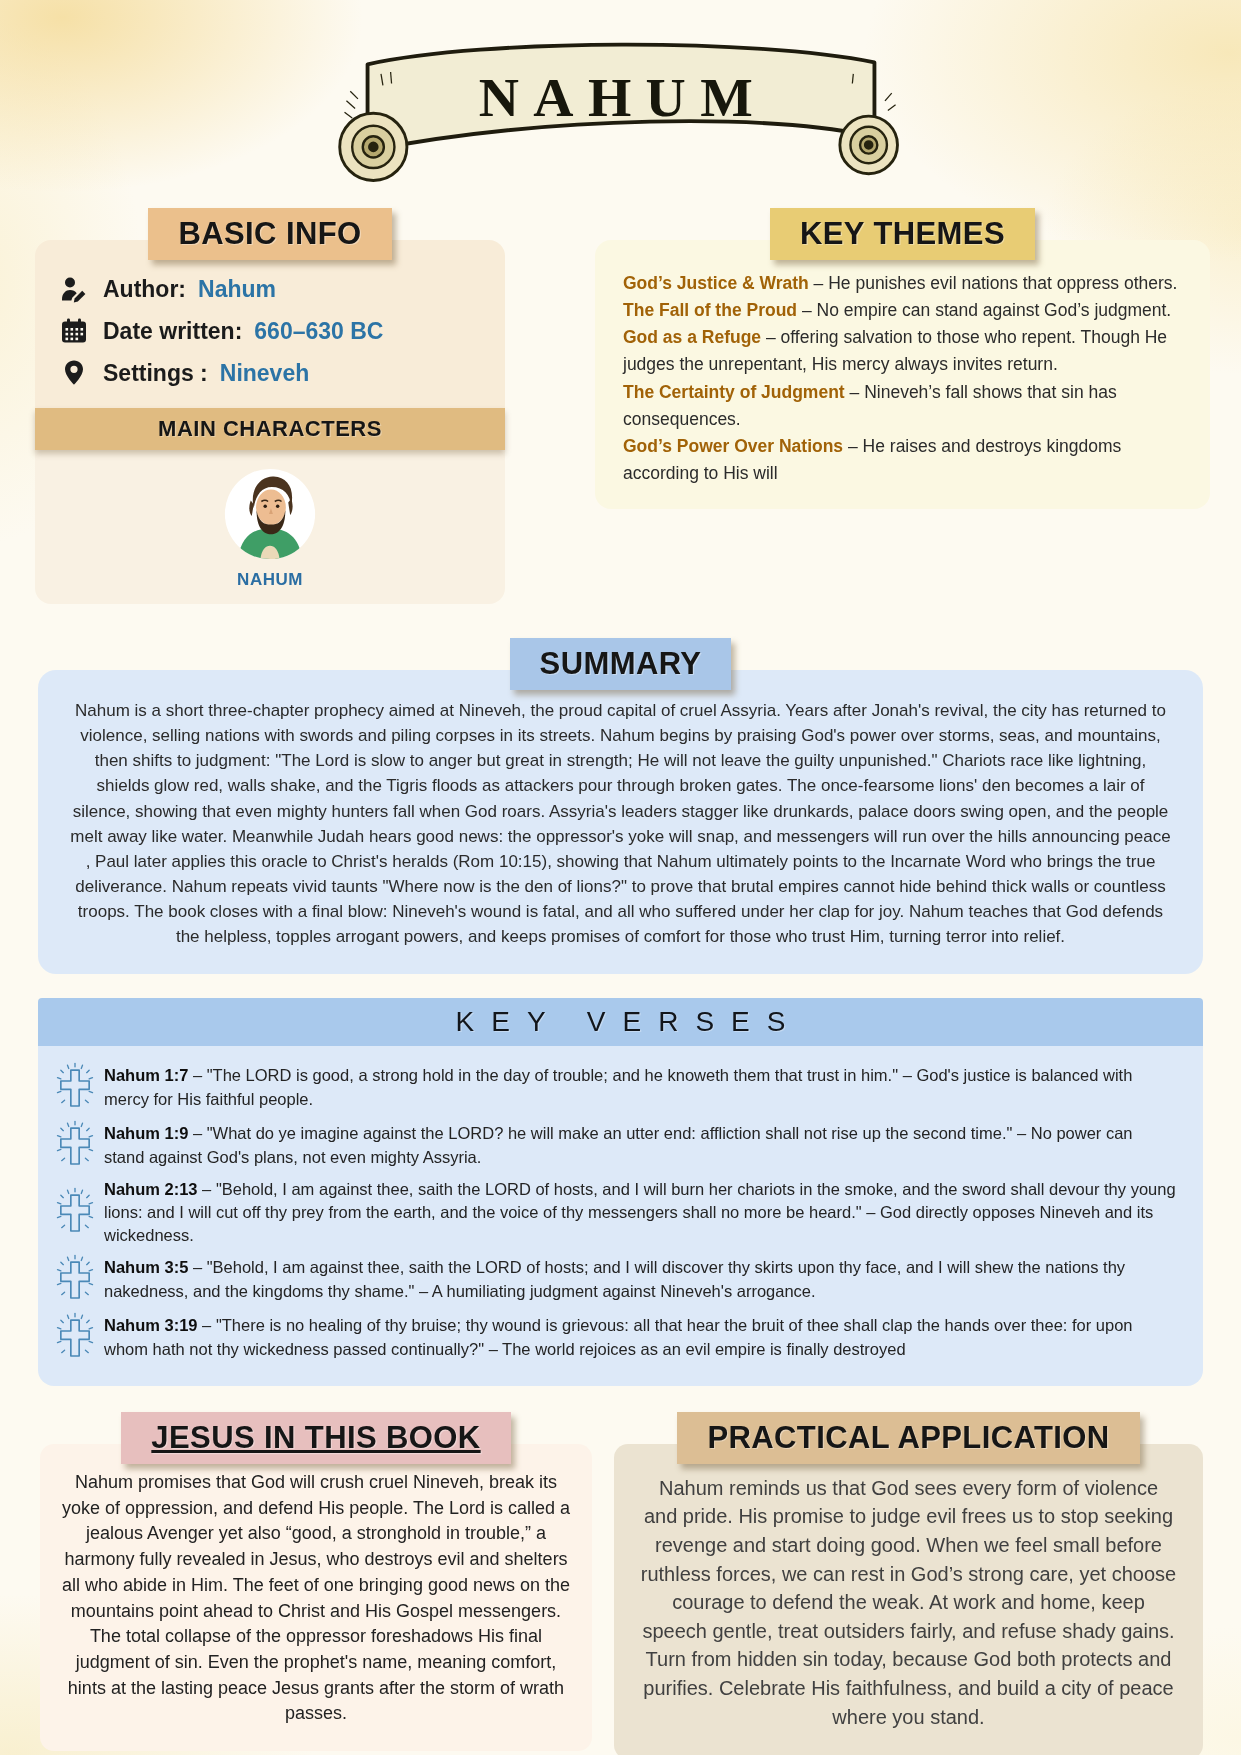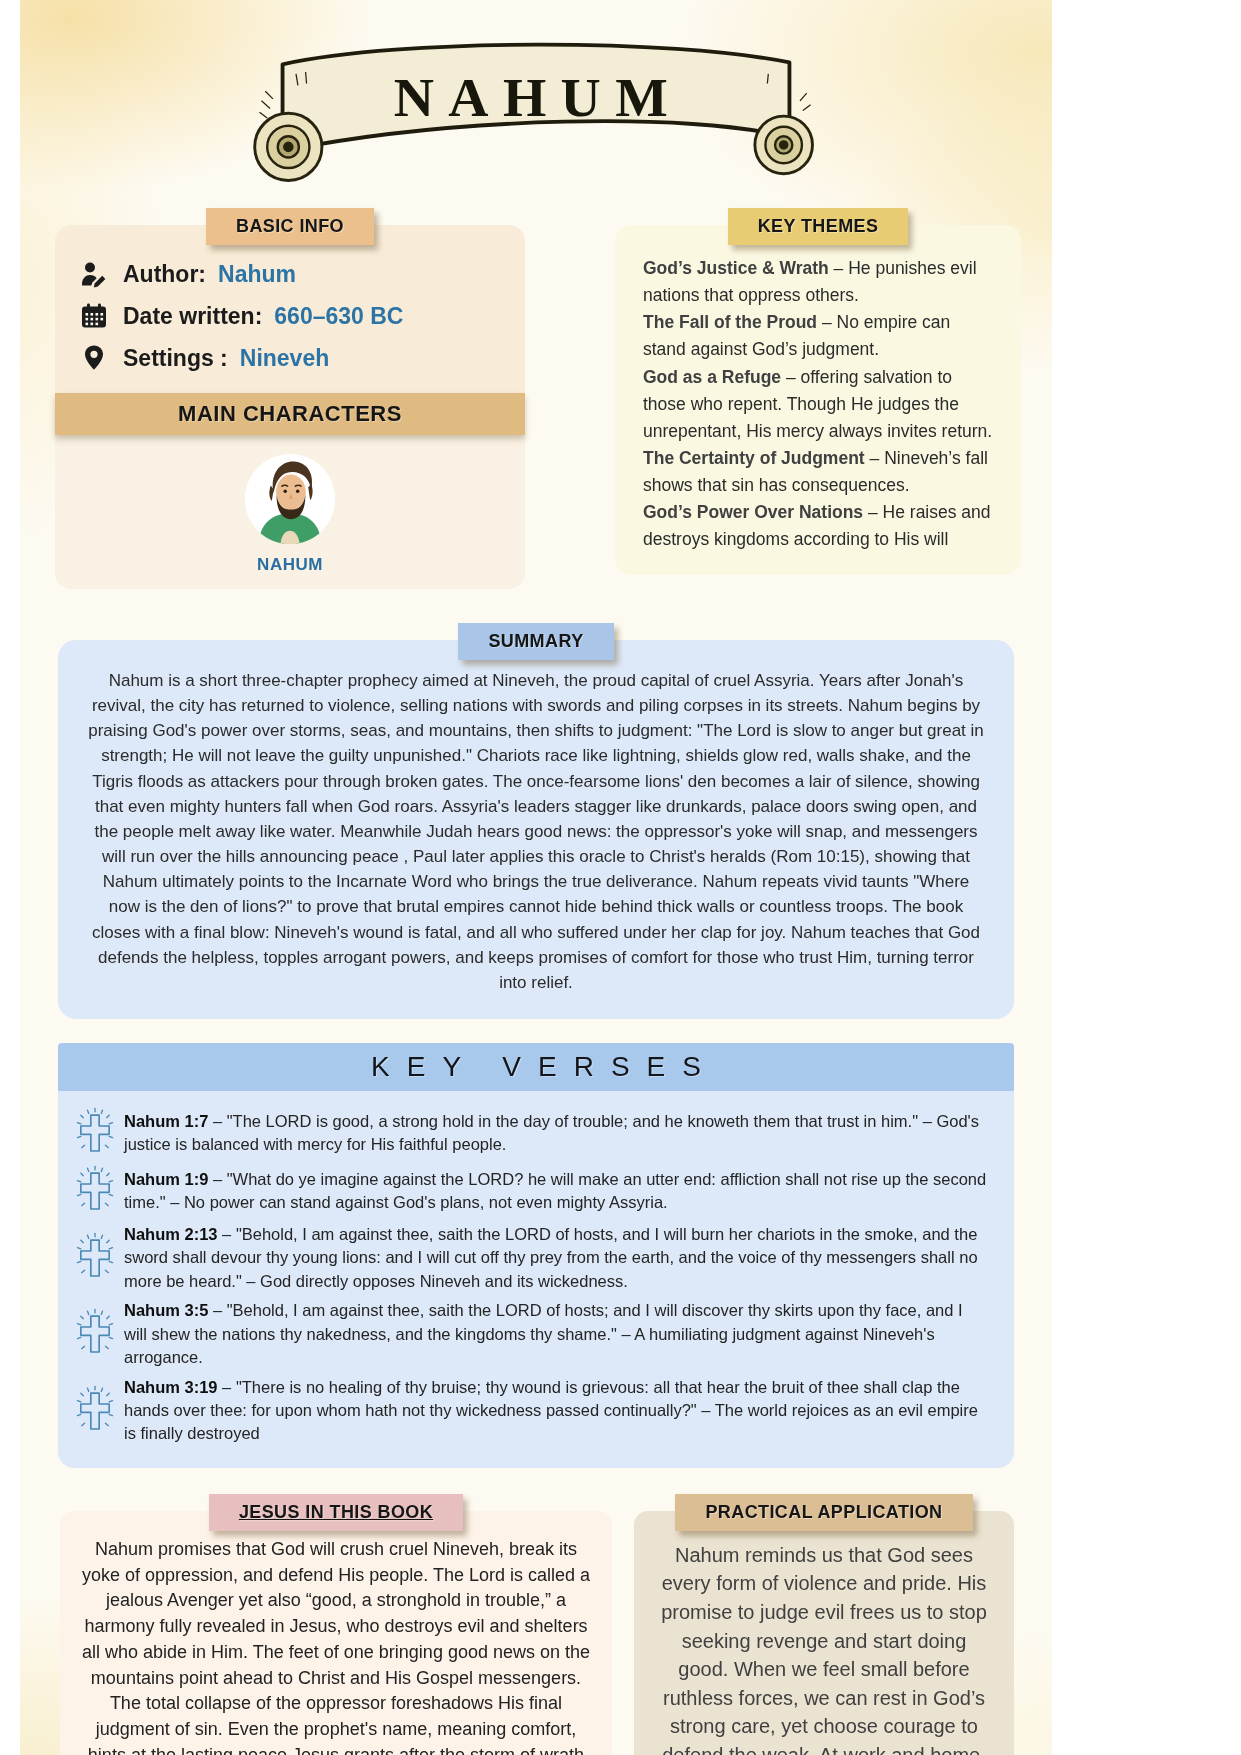--- a/index.html
+++ b/index.html
@@ -2,41 +2,40 @@
 <html><head>
 <meta charset="utf-8">
 <style>
   * { margin:0; padding:0; box-sizing:border-box; }
   body {
     width:1241px; height:1755px;
     font-family:"Liberation Sans","DejaVu Sans",sans-serif;
     color:#1e1e1e;
   }
   .page {
-    position:relative; width:1032px; height:1755px; overflow:hidden;
+    position:relative; width:1241px; height:1755px; overflow:hidden;
     background-color:#fdfaf1;
     background-image:
       radial-gradient(ellipse 430px 250px at 5% 1%,  rgba(240,203,106,.55), transparent 70%),
       radial-gradient(ellipse 520px 300px at 99% 3%, rgba(242,214,130,.50), transparent 70%),
       radial-gradient(ellipse 300px 210px at 101% 13%, rgba(246,226,160,.38), transparent 70%),
       radial-gradient(ellipse 240px 380px at -2% 16%, rgba(247,231,178,.40), transparent 70%),
       radial-gradient(ellipse 430px 230px at 1% 100%, rgba(243,227,167,.45), transparent 70%),
       radial-gradient(ellipse 300px 160px at 100% 99%, rgba(250,242,205,.35), transparent 70%);
-    margin-left: 20px;
   }
   .banner-wrap { text-align:center; padding-top:24px; height:194px; }
   .banner-wrap svg { width:620px; height:168px; }
   .banner-title-text {
     font-family:"Liberation Serif","DejaVu Serif",serif;
     font-weight:bold; letter-spacing:15px;
   }
 
   .hdr-center { text-align:center; position:relative; z-index:2; margin-bottom:-20px; }
   .sec-header {
-    display:inline-block; padding:8px 30px; font-weight:bold; font-size:18px;
+    display:inline-block; padding:8px 30px; font-weight:bold; font-size:31px;
     letter-spacing:.4px; color:#161616;
     box-shadow:4px 5px 6px rgba(104,79,43,.40);
     text-shadow:1.2px 1.2px 0 rgba(255,255,255,.35);
   }
   .hdr-tan  { background:#ebc08c; }
   .hdr-gold { background:#e8cc74; }
   .hdr-blue { background:#a9c6e8; }
   .hdr-pink { background:#e7bfbe;text-decoration:underline; }
   .hdr-tan2 { background:#dcbe94; }
 
@@ -64,21 +63,21 @@
     background:#f9f1e3; border-radius:0 0 16px 16px;
     padding:16px 0 14px 0; text-align:center;
   }
   .avatar-wrap svg { width:96px; height:96px; }
   .char-name { font-weight:bold; font-size:17px; color:#2b6ea3; letter-spacing:.5px; margin-top:4px; }
 
   .panel-themes {
     background:#fbf8e2; border-radius:16px; padding:30px 26px 22px 28px;
     font-size:17.5px; line-height:1.55; color:#2b2b2b;
   }
-  .theme-item b { color:#404040; }
+  .theme-item b { color:#a16207; }
 
   .summary-sec { margin:34px 38px 0 38px; }
   .panel-summary {
     background:#dde9f8; border-radius:18px; padding:28px 30px 24px 30px;
     text-align:center; font-size:17px; line-height:1.48; color:#2b2b2b;
   }
 
   .verses-sec { margin:24px 38px 0 38px; }
   .band-verses {
     background:#a9c9ec; text-align:center; font-weight:normal; font-size:28px;

